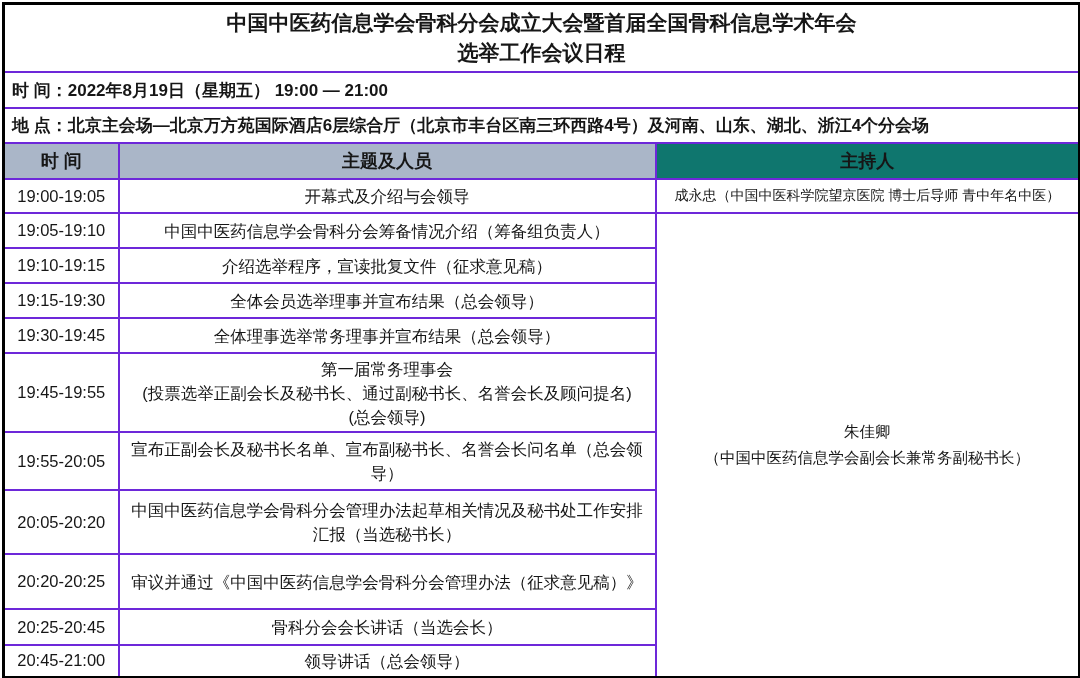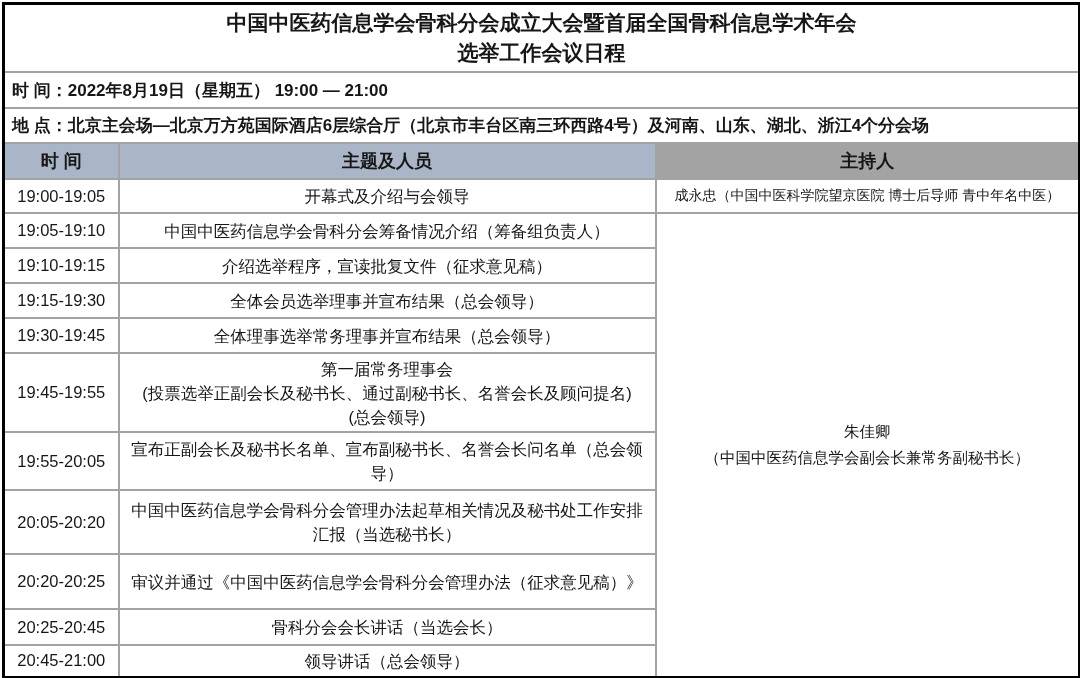--- a/index.html
+++ b/index.html
@@ -17,21 +17,21 @@
     color: #161616;
   }
   table.agenda {
     width: 1076px;
     height: 674px;
     border-collapse: collapse;
     table-layout: fixed;
     border: 3px solid #000000;
   }
   table.agenda td, table.agenda th {
-    border: 2px solid #a3a3a3;
+    border: 2px solid #6d28d9;
     box-sizing: border-box;
     vertical-align: middle;
     text-align: center;
     overflow: hidden;
     padding: 2px 6px;
   }
   
   tr.r-title td {
     font-weight: bold;
     font-size: 21px;
@@ -105,21 +105,21 @@
       </tr>
       <tr class="r-meta h-meta1">
         <td colspan="3">时  间：2022年8月19日（星期五） 19:00 — 21:00</td>
       </tr>
       <tr class="r-meta h-meta2">
         <td colspan="3">地  点：北京主会场—北京万方苑国际酒店6层综合厅（北京市丰台区南三环西路4号）及河南、山东、湖北、浙江4个分会场</td>
       </tr>
       <tr class="r-head h-head">
         <th class="head-bg" style="background: rgb(170, 182, 200);">时 间</th>
         <th class="head-bg" style="background: rgb(170, 182, 200); font-family: Liberation Mono, monospace;">主题及人员</th>
-        <th class="head-bg" style="background: #a3a3a3;">主持人</th>
+        <th class="head-bg" style="background: #0f766e;">主持人</th>
       </tr>
 
       <tr class="h-r0">
         <td class="time-cell">19:00-19:05</td>
         <td class="topic-cell">开幕式及介绍与会领导</td>
         <td class="host-cell">成永忠（中国中医科学院望京医院 博士后导师 青中年名中医）</td>
       </tr>
 
       <tr class="h-r1">
         <td class="time-cell">19:05-19:10</td>

